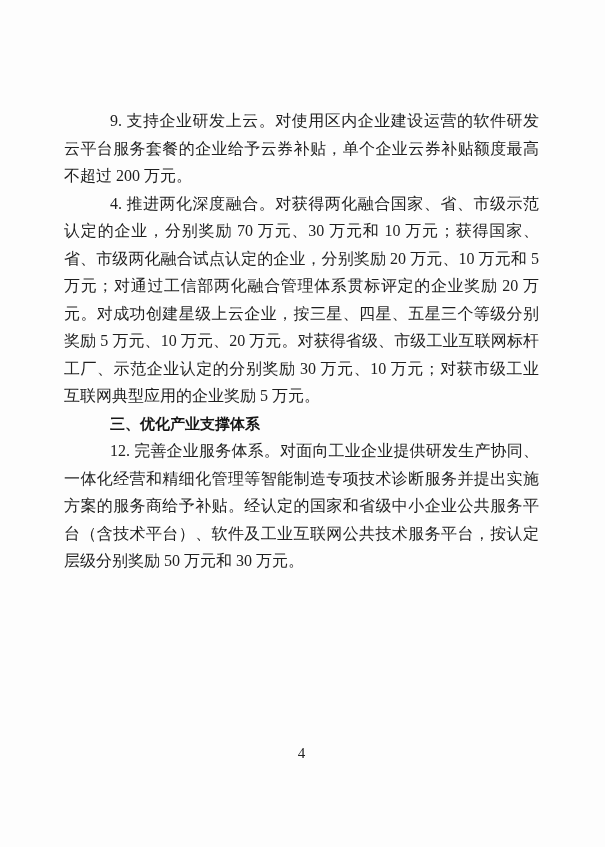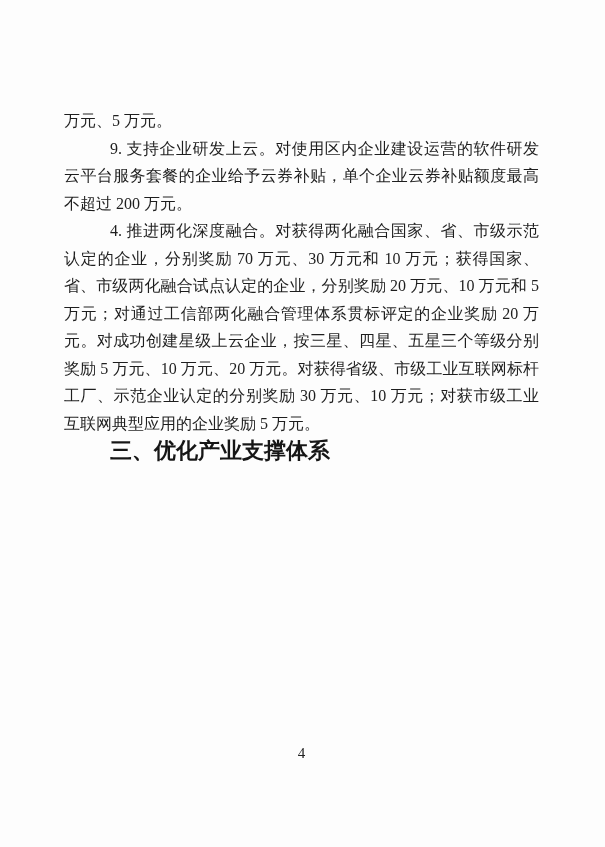--- a/index.html
+++ b/index.html
@@ -38,21 +38,21 @@
     text-indent: 46px;
   }
   .item-title {
     font-weight: 400;
   }
   .section-heading {
     margin: 0;
     padding: 0;
     text-indent: 46px;
     font-weight: 700;
-    font-size: 22px;
+    font-size: 15px;
     line-height: 27.5px;
     font-family: "Liberation Sans", "DejaVu Sans", sans-serif;
     color: #161616;
     text-align: left;
   }
   .page-footer {
     position: absolute;
     left: 64px;
     top: 743px;
     width: 475px;
@@ -61,27 +61,27 @@
     line-height: 20px;
     color: #222;
   }
 </style>
 </head>
 <body>
 
 <div class="page">
   <div class="body-text">
 
-    <p class="para-continuation"><span>万元、5 万元。</span></p>
 
     <p class="para-item"><span class="item-title">9. 支持企业研发上云。</span><span>对使用区内企业建设运营的软件研发云平台服务套餐的企业给予云券补贴，单个企业云券补贴额度最高不超过 200 万元。</span></p>
 
     <p class="para-item"><span class="item-title">4. 推进两化深度融合。</span><span>对获得两化融合国家、省、市级示范认定的企业，分别奖励 70 万元、30 万元和 10 万元；获得国家、省、市级两化融合试点认定的企业，分别奖励 20 万元、10 万元和 5 万元；对通过工信部两化融合管理体系贯标评定的企业奖励 20 万元。对成功创建星级上云企业，按三星、四星、五星三个等级分别奖励 5 万元、10 万元、20 万元。对获得省级、市级工业互联网标杆工厂、示范企业认定的分别奖励 30 万元、10 万元；对获市级工业互联网典型应用的企业奖励 5 万元。</span></p>
 
     <h3 class="section-heading">三、优化产业支撑体系</h3>
 
 
+    <p class="para-item"><span class="item-title">12. 完善企业服务体系。</span><span>对面向工业企业提供研发生产协同、一体化经营和精细化管理等智能制造专项技术诊断服务并提出实施方案的服务商给予补贴。经认定的国家和省级中小企业公共服务平台（含技术平台）、软件及工业互联网公共技术服务平台，按认定层级分别奖励 50 万元和 30 万元。</span></p>
 
 
   </div>
 
   <div class="page-footer">4</div>
 </div>
 
 </body></html>

